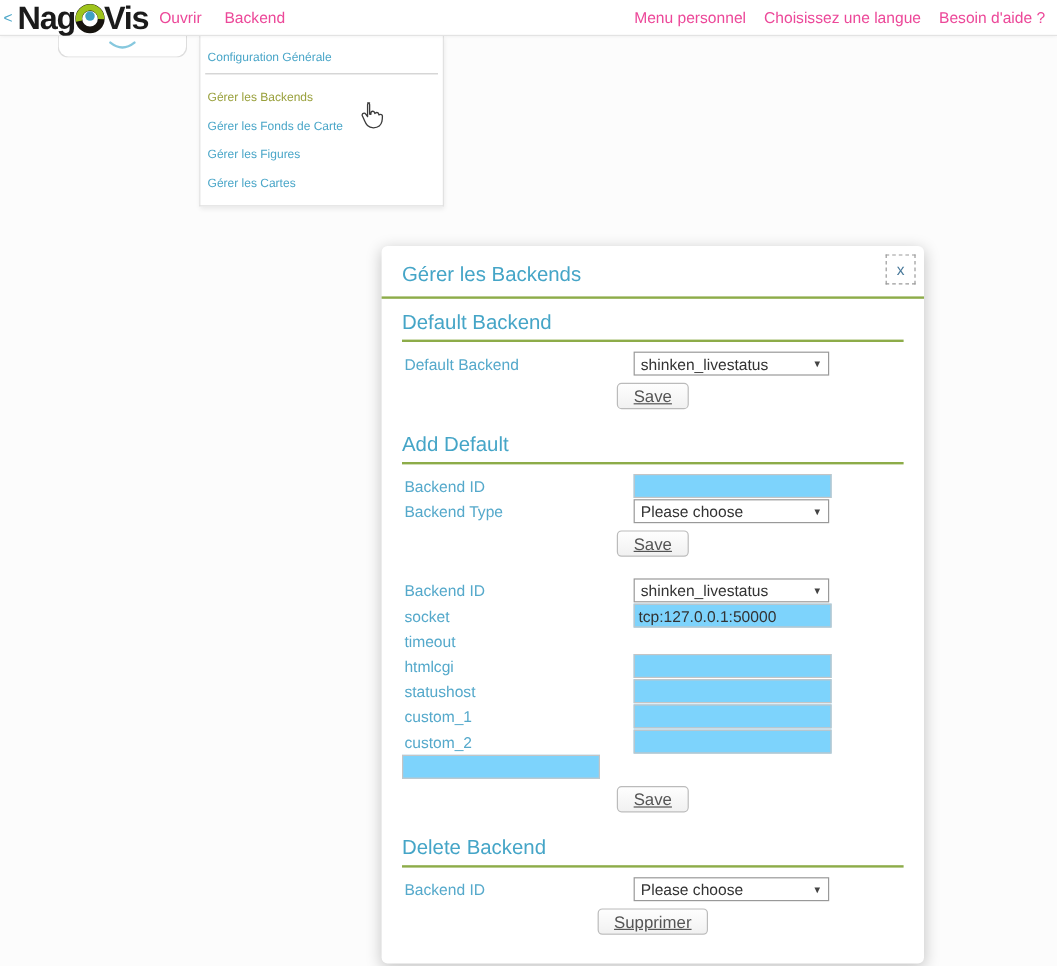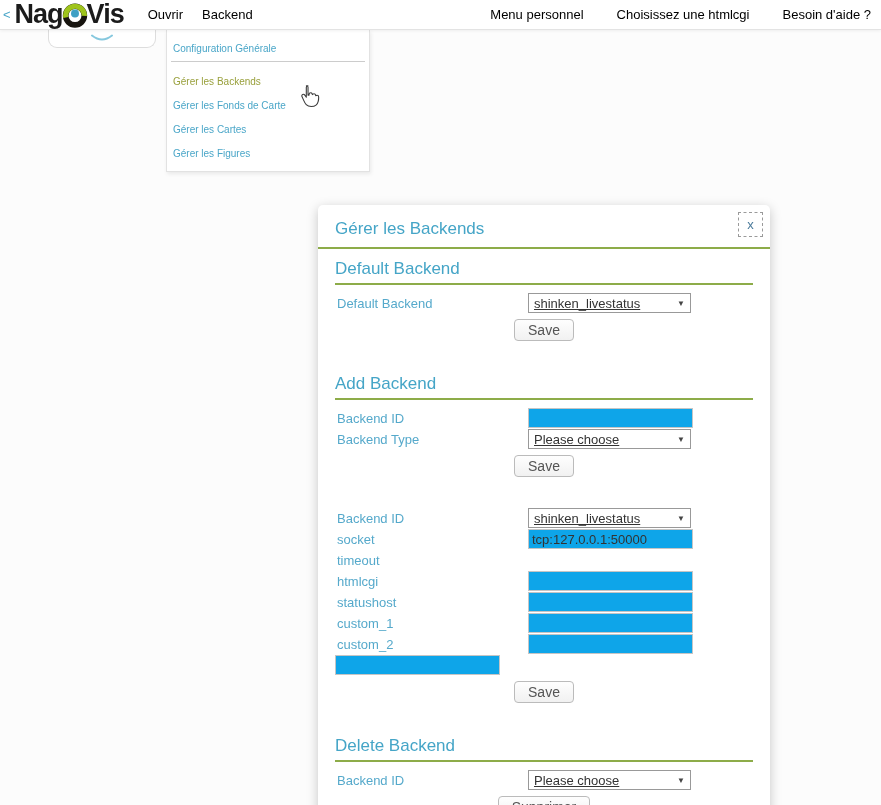--- a/index.html
+++ b/index.html
@@ -14,27 +14,27 @@
   
   .header {
     position:absolute; left:0; top:0; width:881px; height:30px;
     background:#ffffff;
     border-bottom:1px solid #e3e3e3;
     box-shadow:0 1px 3px rgba(0,0,0,0.06);
     display:flex; align-items:center;
     z-index:30;
   }
   .back-link { color:#4aa6c8; font-size:13px; padding:0 4px 0 3px; cursor:pointer; }
-  .logo { display:flex; align-items:center; margin-right:24px; cursor:pointer; }
+  .logo { display:flex; align-items:flex-end; margin-right:9px; cursor:pointer; }
   .logo-text { font-size:27px; font-weight:bold; color:#1b1b1b; letter-spacing:-1px; line-height:27px; }
   .logo-o { width:26px; height:26px; margin:2px -1px 0 -1px; }
-  .top-menu-item { color:#000000; font-size:13px; cursor:pointer; white-space:nowrap; }
+  .top-menu-item { color:#ec4899; font-size:13px; cursor:pointer; white-space:nowrap; }
   .menu-left { display:flex; gap:19px; align-items:center; }
   .header-spacer { flex:1; }
-  .menu-right { display:flex; gap:33px; align-items:center; padding-right:10px; }
+  .menu-right { display:flex; gap:15px; align-items:center; padding-right:10px; }
 
   
   .header-toggle {
     position:absolute; left:48px; top:30px; width:108px; height:18px;
     background:#ffffff;
     border:1px solid #ddd; border-top:none;
     border-radius:0 0 9px 9px;
     display:flex; align-items:center; justify-content:center;
     z-index:25; cursor:pointer;
   }
@@ -83,42 +83,43 @@
     font-size:17px; color:#45a5c7;
     margin-top:10px; padding-bottom:4px;
     border-bottom:2px solid #8dac49;
   }
   .form-rows { margin-top:8px; }
   .form-row { display:flex; align-items:center; margin-bottom:1px; height:20px; }
   .form-label { flex:0 0 193px; font-size:13px; color:#55a9cb; padding-left:2px; }
 
   .text-input {
     width:165px; height:20px;
-    border:1px solid #c5c5c5; background:#0ea5e9;
+    border:1px solid #c5c5c5; background:#7dd3fc;
     font-family:"Liberation Sans", sans-serif;
     font-size:13px; color:#333; padding:0 3px;
   }
   .select-box {
     width:163px; height:20px;
     border:1px solid #999; background:#fff;
     display:flex; align-items:center;
     font-size:13px; color:#333; padding:0 3px 0 5px;
     cursor:pointer;
   }
-  .select-text { flex:1; overflow:hidden; white-space:nowrap;text-decoration:underline; }
+  .select-text { flex:1; overflow:hidden; white-space:nowrap; }
   .select-arrow { font-size:8px; color:#444; padding-right:2px; }
 
   .btn {
-    display:block; margin:6px auto 17px auto;
+    display:block; margin:6px auto 4px auto;
     padding:2px 13px;
     font-family:"Liberation Sans", sans-serif;
     font-size:14px; color:#555;
     background:linear-gradient(#fefefe,#f1f1f1);
     border:1px solid #bbb; border-radius:4px;
     cursor:pointer;
+    text-decoration:underline;
   }
   .section-gap { height:6px; }
 </style>
 </head>
 <body>
 
 <div class="header">
   <span class="back-link">&lt;</span>
 
   <div class="logo">
@@ -133,38 +134,38 @@
 
   <div class="menu-left">
     <span class="top-menu-item">Ouvrir</span>
     <span class="top-menu-item">Backend</span>
   </div>
 
   <div class="header-spacer"></div>
 
   <div class="menu-right">
     <span class="top-menu-item">Menu personnel</span>
-    <span class="top-menu-item">Choisissez une htmlcgi</span>
+    <span class="top-menu-item">Choisissez une langue</span>
     <span class="top-menu-item">Besoin d'aide ?</span>
   </div>
 </div>
 
 <div class="header-toggle">
   <svg width="24" height="9" viewBox="0 0 24 9">
     <path d="M2 1.5 Q12 9.5 22 1.5" stroke="#86c8de" stroke-width="2" fill="none" stroke-linecap="round"></path>
   </svg>
 </div>
 
 <div class="dropdown">
   <div class="dropdown-item">Configuration Générale</div>
   <div class="dropdown-divider"></div>
   <div class="dropdown-item active">Gérer les Backends</div>
   <div class="dropdown-item">Gérer les Fonds de Carte</div>
+  <div class="dropdown-item">Gérer les Figures</div>
   <div class="dropdown-item">Gérer les Cartes</div>
-  <div class="dropdown-item">Gérer les Figures</div>
 </div>
 
 <div class="hand-cursor">
   <svg width="25" height="28" viewBox="0 0 32 36">
     <path d="M12 3.5c1.2 0 2.1 .9 2.1 2.1v10l1.3 .2 .1-1.3c0-1.1 .9-2 2-2 .9 0 1.6 .6 1.9 1.4l.3 1 .7-.6c.4-.3 .9-.5 1.4-.5 1 0 1.8 .7 2 1.6l.2 .9 .8-.3c.3-.1 .6-.2 .9-.2 1.2 0 2.1 .9 2.1 2.1 0 0 0 3.6-.6 5.8-.4 1.7-1.3 3.5-2.8 4.7-1.6 1.3-3.6 1.8-6.2 1.8-2.8 0-4.8-.8-6.4-2.4-1.3-1.3-2.2-3-3.1-5.1l-2.4-5.3c-.5-1-.1-2.2 1-2.7 1-.4 2.1 0 2.7 .9l1.9 2.7V5.6c0-1.2 .9-2.1 2.1-2.1z" fill="#ffffff" stroke="#3b3b3b" stroke-width="1.4" stroke-linejoin="round"></path>
   </svg>
 </div>
 
 <div class="dialog">
   <div class="dialog-titlebar">
@@ -180,21 +181,21 @@
         <span class="form-label">Default Backend</span>
         <div class="select-box">
           <span class="select-text">shinken_livestatus</span>
           <span class="select-arrow">▼</span>
         </div>
       </div>
     </div>
     <button class="btn">Save</button>
     <div class="section-gap"></div>
 
-    <div class="section-heading">Add Backend</div>
+    <div class="section-heading">Add Default</div>
     <div class="form-rows">
       <div class="form-row">
         <span class="form-label">Backend ID</span>
         <input class="text-input" type="text" value="" style="">
       </div>
       <div class="form-row">
         <span class="form-label">Backend Type</span>
         <div class="select-box">
           <span class="select-text">Please choose</span>
           <span class="select-arrow">▼</span>

